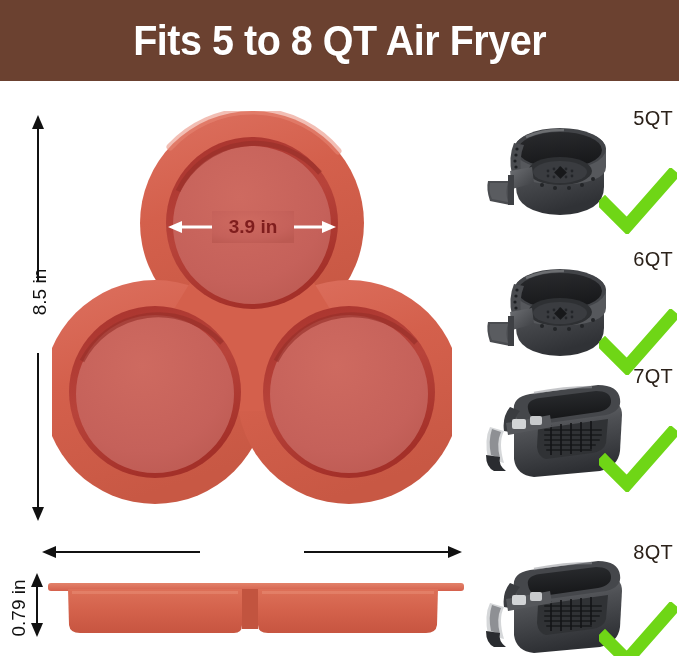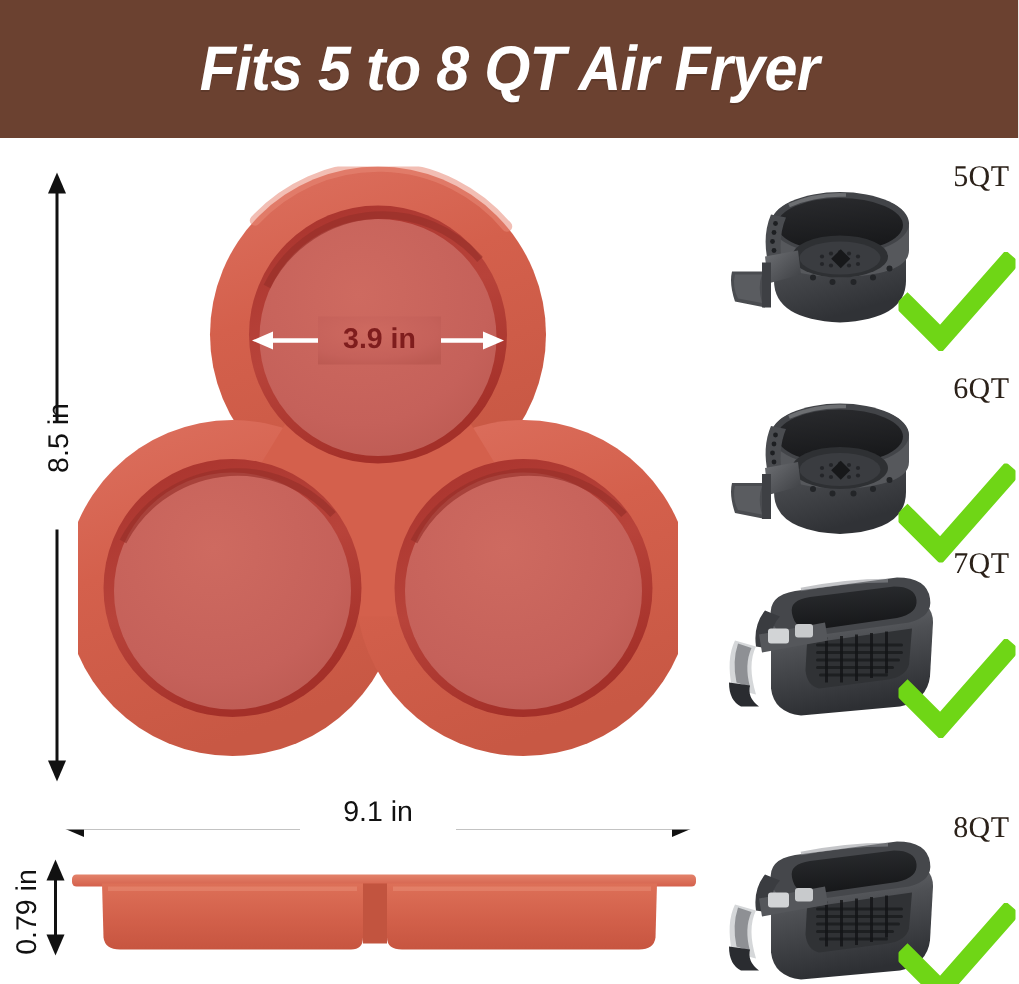--- a/index.html
+++ b/index.html
@@ -7,23 +7,23 @@
     width:679px;height:656px;
     background:#ffffff;
     font-family:"Liberation Sans", sans-serif;
     overflow:hidden;
     position:relative;
   }
   #stage{position:relative;width:679px;height:656px;overflow:hidden;background:#fff;}
 
   
   .banner{
-    position:absolute;left:0;top:0;width:679px;height:92px;
+    position:absolute;left:0;top:0;width:679px;height:81px;
     background:#6B4130;
-    display:flex;align-items:center;justify-content:center;font-style:italic;
+    display:flex;align-items:center;justify-content:center;
   }
   .banner-title{
     color:#FFFFFF;
     font-size:42px;
     font-weight:bold;
     letter-spacing:-0.5px;
     font-family:"Liberation Sans", sans-serif;
     transform:scaleX(0.94);
     white-space:nowrap;
     text-shadow:0 1px 0 rgba(0,0,0,.12);
@@ -69,21 +69,21 @@
     font-size:19px;color:#111;
     transform:rotate(-90deg);white-space:nowrap;
   }
 
   
   .right-panel{position:absolute;left:478px;top:97px;width:201px;height:559px;}
   .fryer-row{position:absolute;left:0;width:201px;height:135px;}
   .fryer-label{
     position:absolute;right:6px;top:4px;
     font-size:20px;color:#2b2119;
-    font-family:Liberation Serif, serif;
+    font-family:Liberation Sans, sans-serif;
     letter-spacing:0.3px;
   }
   .fryer-art{position:absolute;left:2px;top:6px;width:160px;height:126px;}
   .check{position:absolute;right:2px;bottom:4px;width:78px;height:66px;}
 </style>
 </head>
 <body>
 
 <div id="stage">
 
@@ -161,21 +161,20 @@
       <div class="dim-arrow-label" style="left:160px;top:100px;width:82px;text-align:center;line-height:32px;height:32px;">3.9 in</div>
     </div>
 
     <div class="dim-h">
       <svg width="424" height="34" viewBox="0 0 424 34" style="position:absolute;left:0;top:12px;">
         <line x1="10" y1="11" x2="160" y2="11" stroke="#111" stroke-width="2"></line>
         <line x1="264" y1="11" x2="414" y2="11" stroke="#111" stroke-width="2"></line>
         <polygon points="2,11 16,5 16,17" fill="#111"></polygon>
         <polygon points="422,11 408,5 408,17" fill="#111"></polygon>
       </svg>
-      <div class="dim-h-label" style="top:2px;">9.1 in</div>
     </div>
 
     <div class="dim-t">
       <svg width="46" height="86" viewBox="0 0 46 86" style="position:absolute;left:0;top:0;">
         <line x1="37" y1="14" x2="37" y2="62" stroke="#111" stroke-width="2"></line>
         <polygon points="37,6 31,20 43,20" fill="#111"></polygon>
         <polygon points="37,70 31,56 43,56" fill="#111"></polygon>
       </svg>
       <div class="dim-t-label">0.79 in</div>
     </div>

